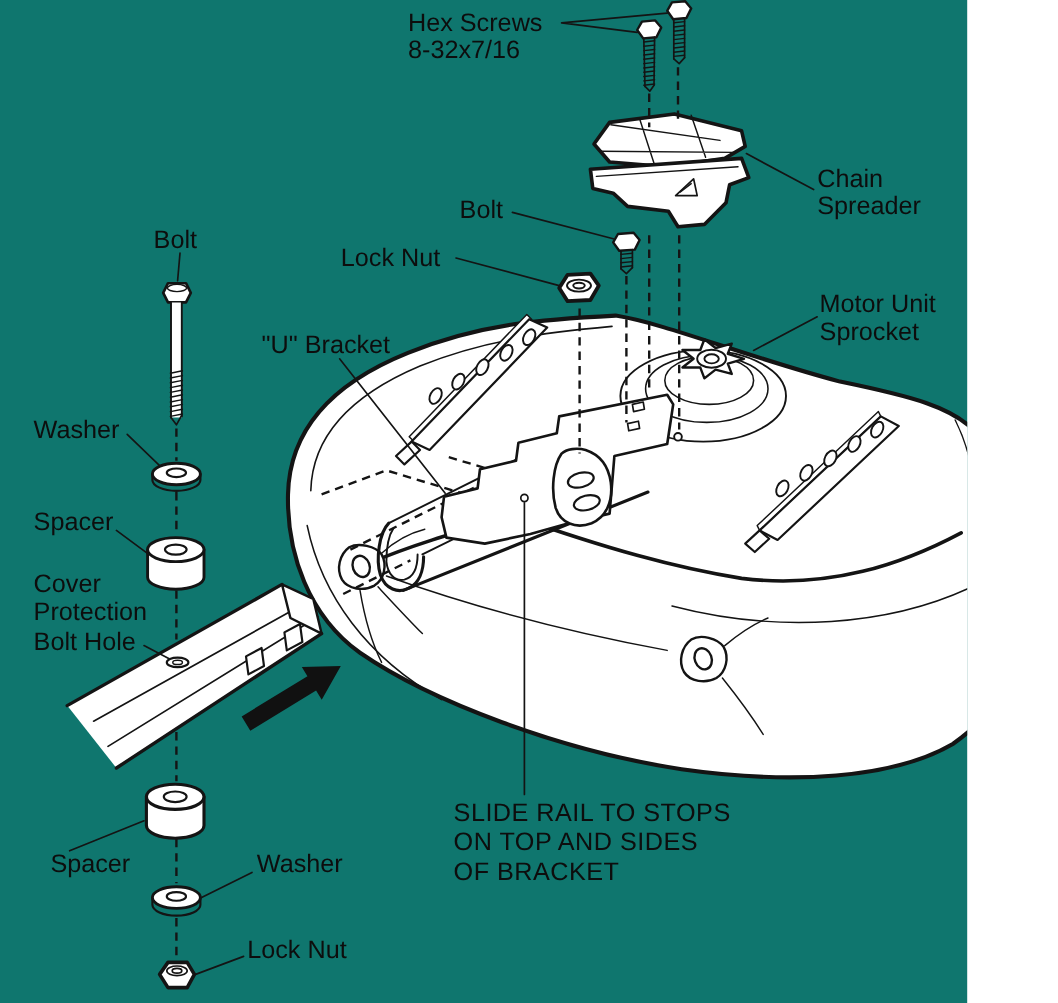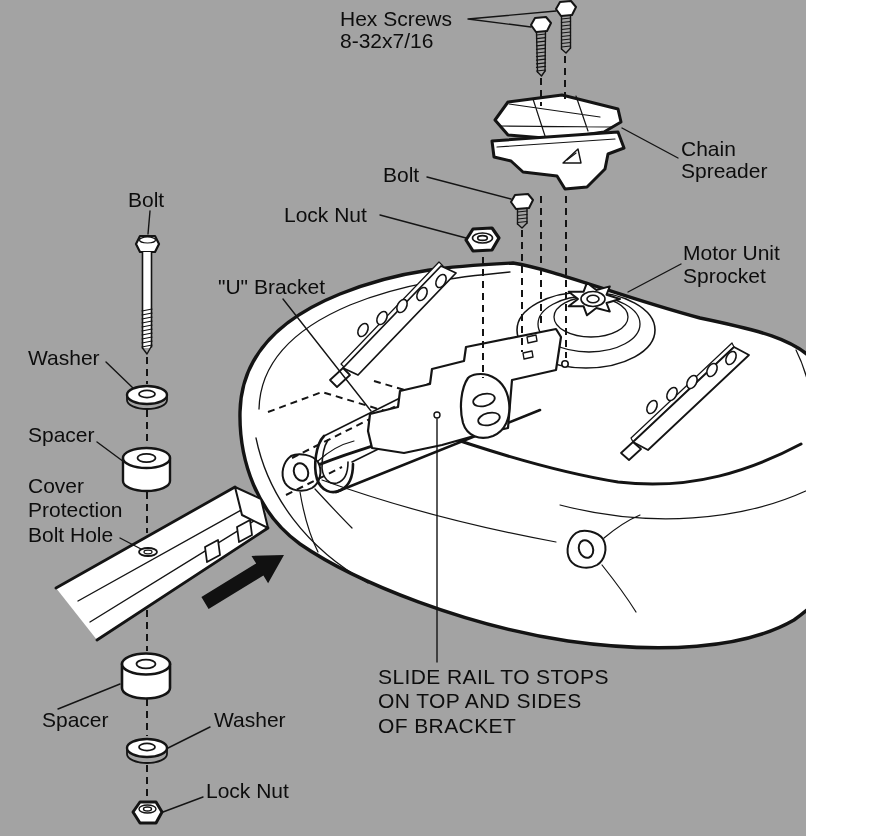--- a/index.html
+++ b/index.html
@@ -1,16 +1,16 @@
 <!DOCTYPE html>
 <html><head>
 <meta charset="utf-8">
 <style>
   html,body { margin:0; padding:0; background:#ffffff; }
-  .stage { width:806px; height:836px; position:relative; background:#a3a3a3; overflow:hidden; }
+  .stage { width:806px; height:836px; position:relative; background:#0f766e; overflow:hidden; }
   svg { display:block; }
   .ln  { fill:none; stroke:#141414; stroke-linecap:round; stroke-linejoin:round; }
   .fw  { fill:#ffffff; stroke:#141414; stroke-linecap:round; stroke-linejoin:round; }
   .blk { fill:#111111; stroke:none; }
   .dash { fill:none; stroke:#141414; stroke-width:2; stroke-dasharray:7 5; stroke-linecap:butt; }
   .lbl { font-family:"Liberation Sans", sans-serif; font-size:21px; fill:#0d0d0d; }
   .lbl-inst { font-family:"Liberation Sans", sans-serif; font-size:21px; letter-spacing:0.4px; fill:#0d0d0d; }
   .s1{stroke-width:1.2}.s13{stroke-width:1.3}.s14{stroke-width:1.4}.s16{stroke-width:1.6}
   .s18{stroke-width:1.8}.s2{stroke-width:2}.s22{stroke-width:2.2}.s24{stroke-width:2.4}
   .s26{stroke-width:2.6}.s28{stroke-width:2.8}.s3{stroke-width:3}.s32{stroke-width:3.2}.s34{stroke-width:3.4}

